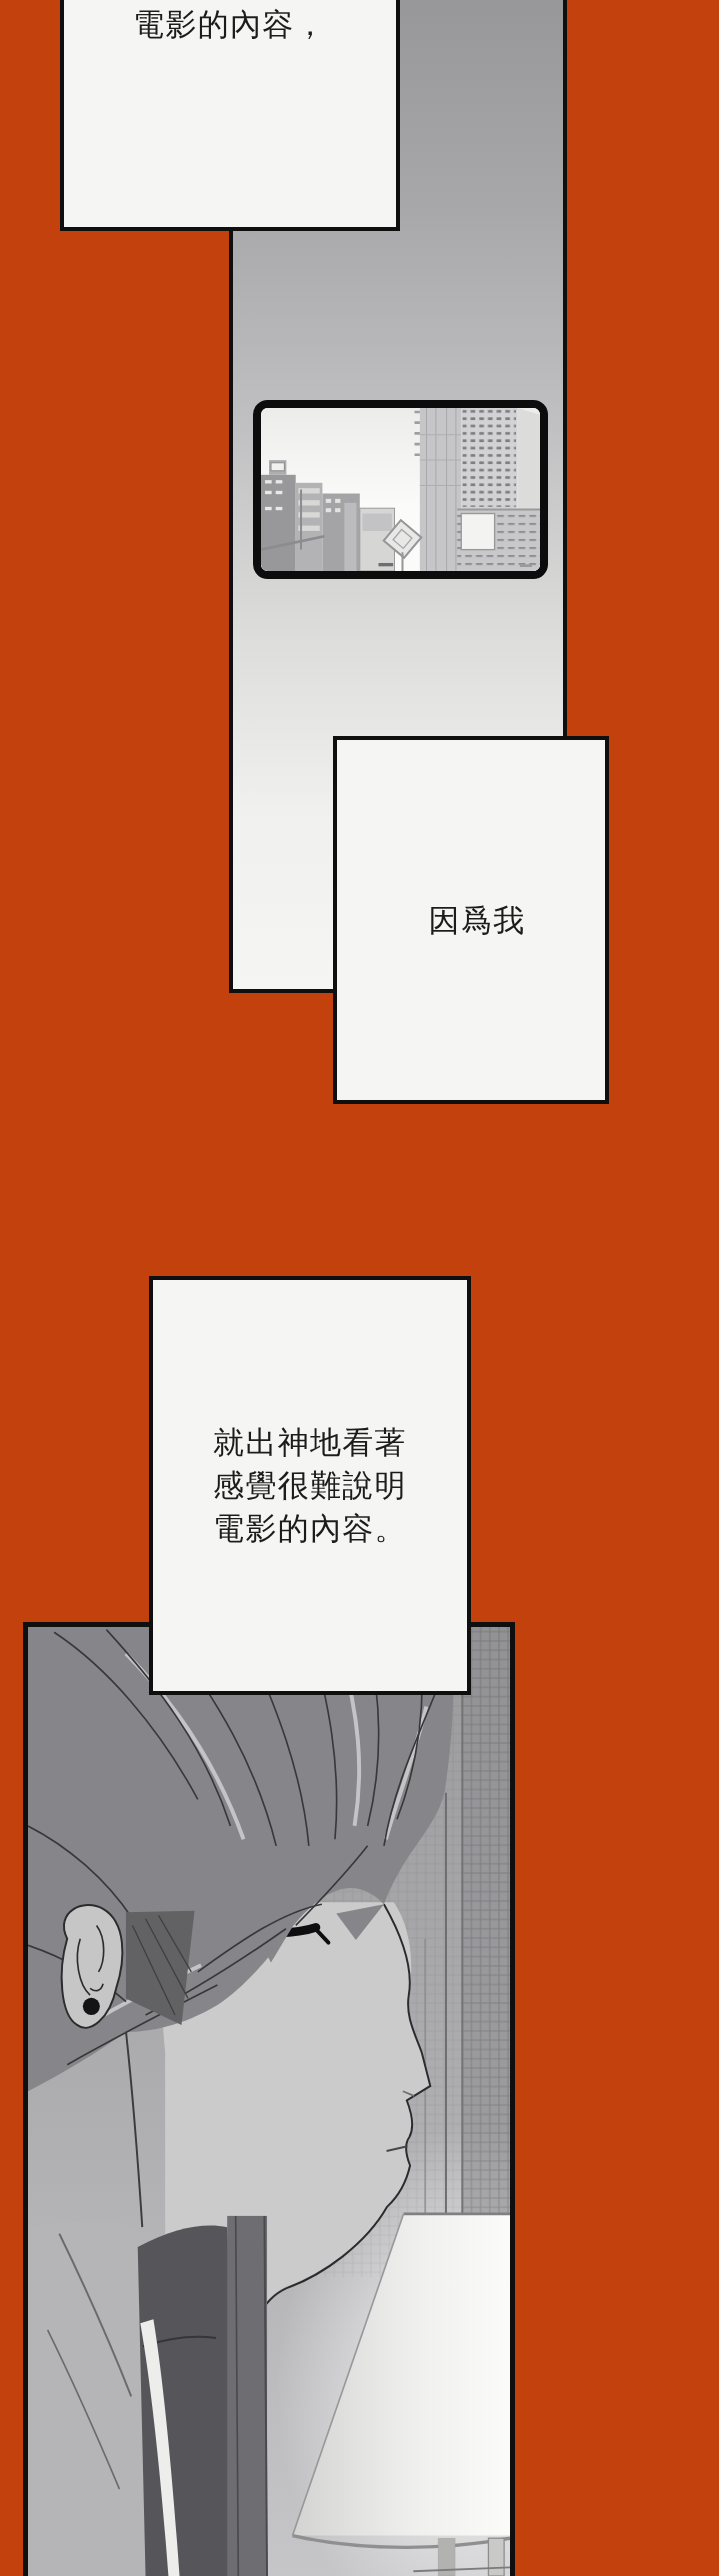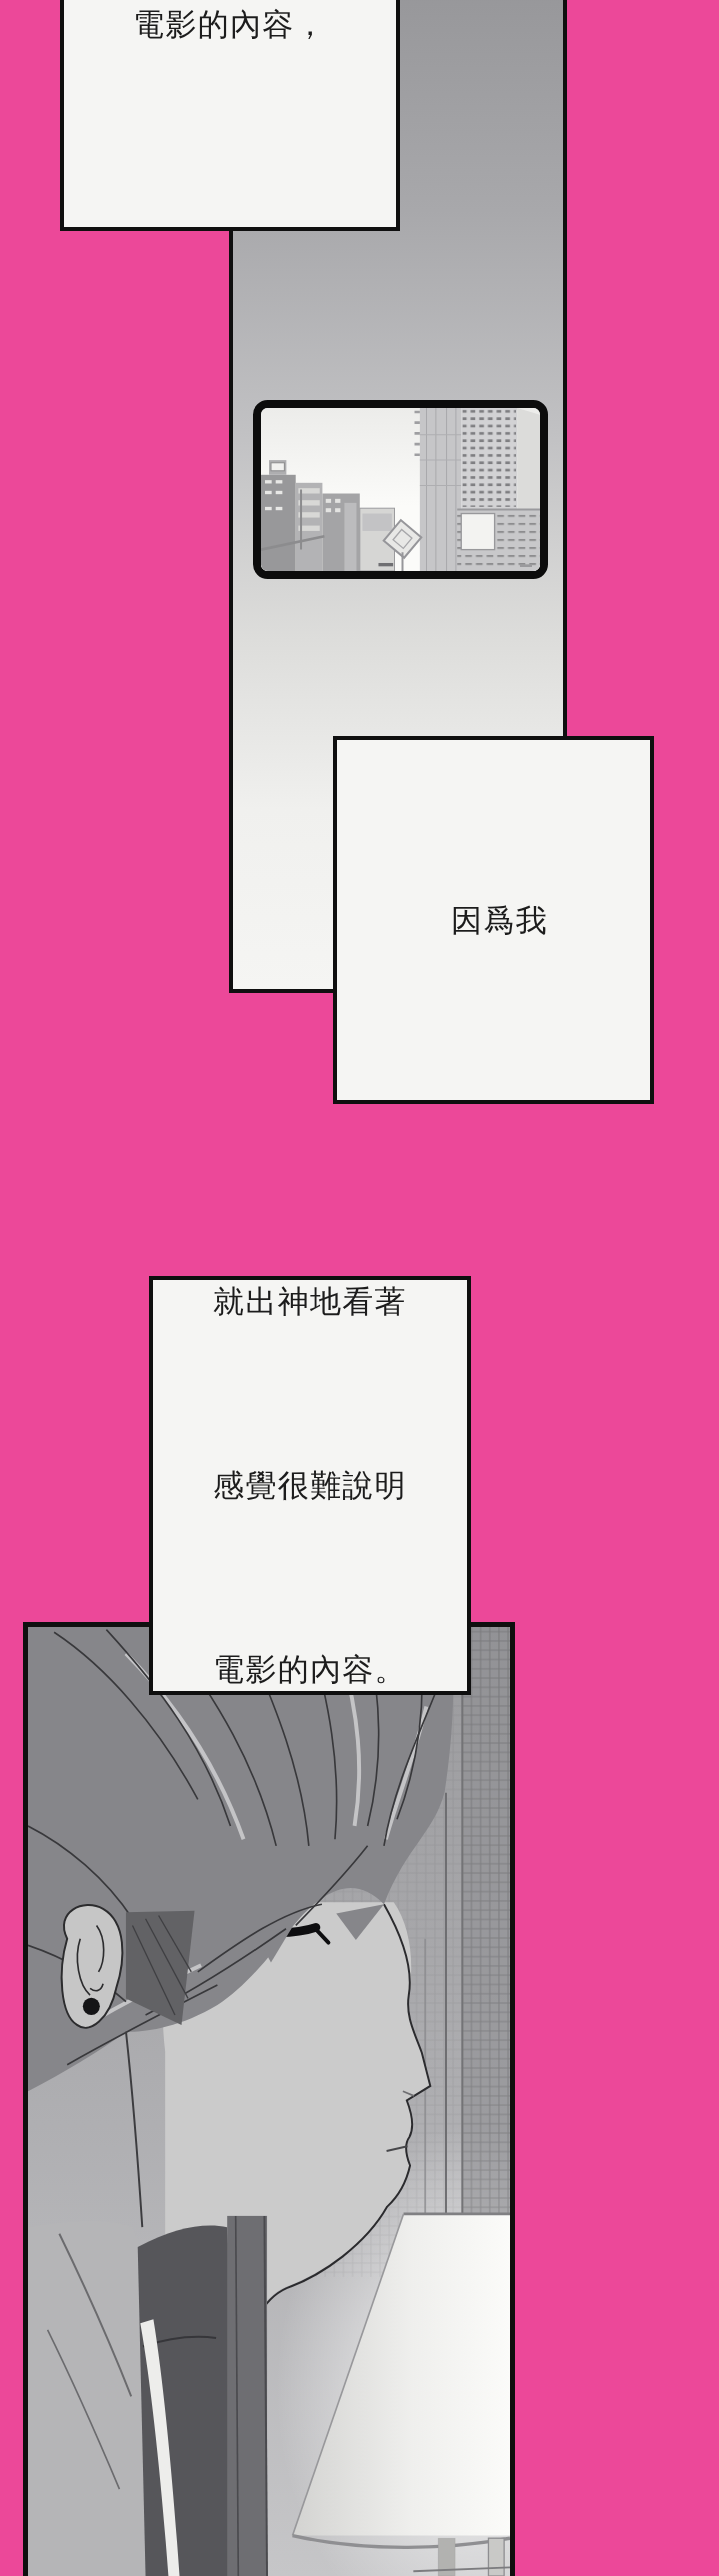--- a/index.html
+++ b/index.html
@@ -1,18 +1,18 @@
 <!DOCTYPE html>
 <html style="font-size:10.7px"><head>
 <meta charset="utf-8">
 <style>
   html,body{margin:0;padding:0;background:#ffffff;}
   #canvas{
     position:relative;width:720px;height:2576px;margin:0 auto;
-    background:#ec4899;overflow:hidden;
+    background:#c2410c;overflow:hidden;
     font-family:"DejaVu Serif","Liberation Serif",serif;color:#1c1c1c;
   }
   .abs{position:absolute;box-sizing:border-box;}
   
   .panel-tv{
     left:229px;top:-13.3px;width:338px;height:1006px;z-index:1;
     border:4.7px solid #0f0f0f;
     background:linear-gradient(180deg,#97979a 0%,#a8a8ab 22%,#c2c2c4 45%,#dddddb 65%,#f0f0ee 82%,#f5f5f3 100%);
   }
   
@@ -22,22 +22,22 @@
   }
   .tv svg{display:block;width:100%;height:100%;}
   
   .caption{
     z-index:2;border:4.7px solid #0f0f0f;background:#f5f5f3;
     display:flex;flex-direction:column;align-items:center;
     text-align:center;font-size:31px;line-height:43px;letter-spacing:1.3px;
   }
   .caption .ln{white-space:nowrap;}
   .cap-top{left:60px;top:-12px;width:340px;height:243px;padding-top:10.7px;justify-content:flex-start;}
-  .cap-mid{left:333px;top:736px;width:321px;height:368px;justify-content:center;padding-left:12px;}
-  .cap-bot{left:149px;top:1276px;width:322px;height:419px;justify-content:space-between;}
+  .cap-mid{left:333px;top:736px;width:276px;height:368px;justify-content:center;padding-left:12px;}
+  .cap-bot{left:149px;top:1276px;width:322px;height:419px;justify-content:center;}
   
   .panel-art{
     left:23px;top:1622px;width:492px;height:954px;z-index:1;
     border:5.3px solid #0f0f0f;border-bottom:none;overflow:hidden;background:#a9a9ac;
   }
   .panel-art svg{display:block;width:100%;height:100%;}
 </style>
 </head>
 <body>
 

